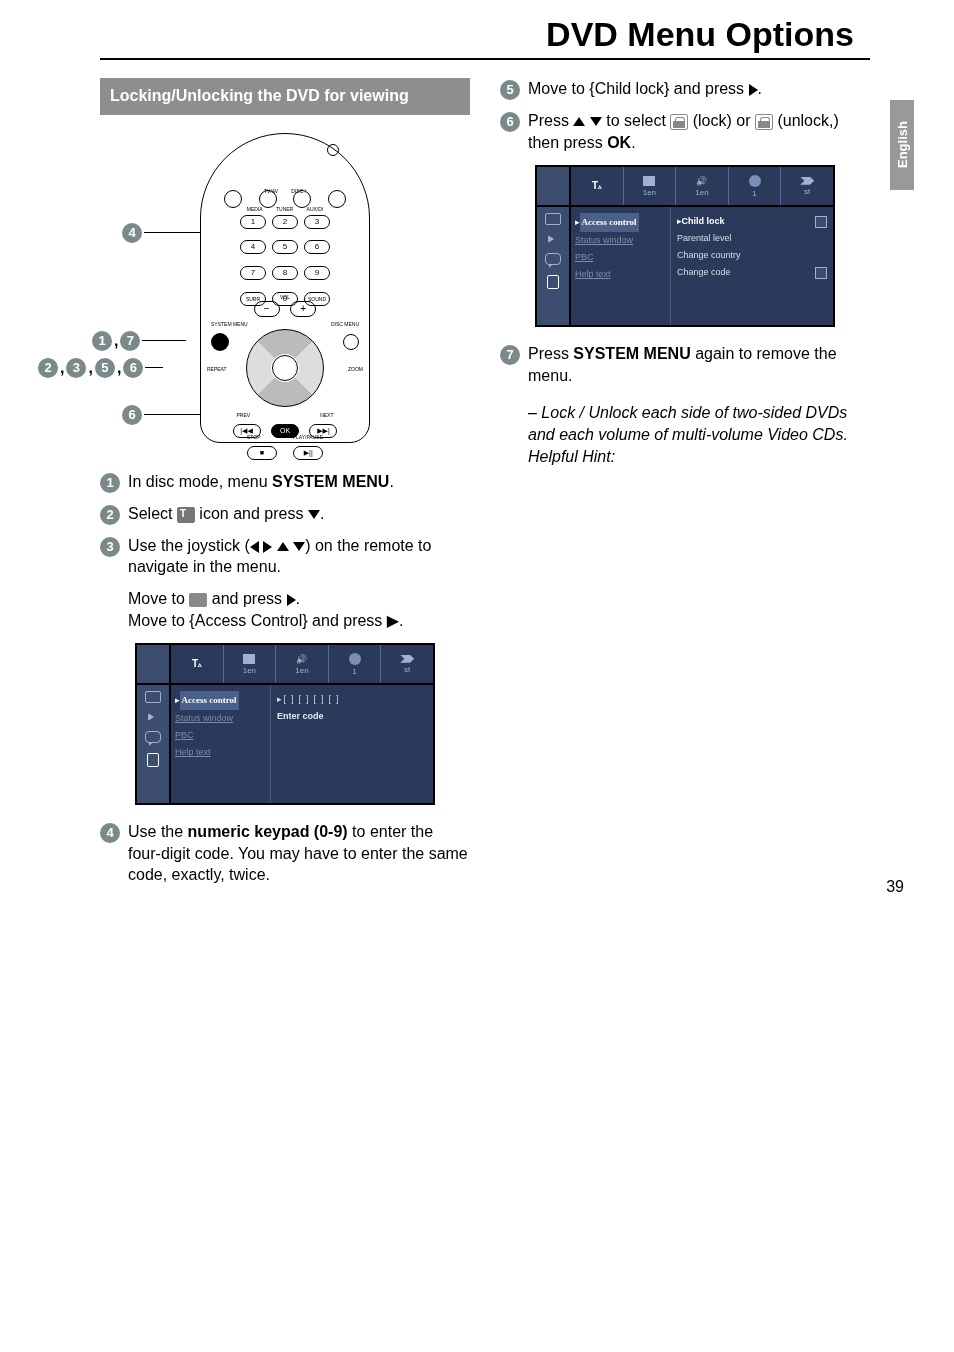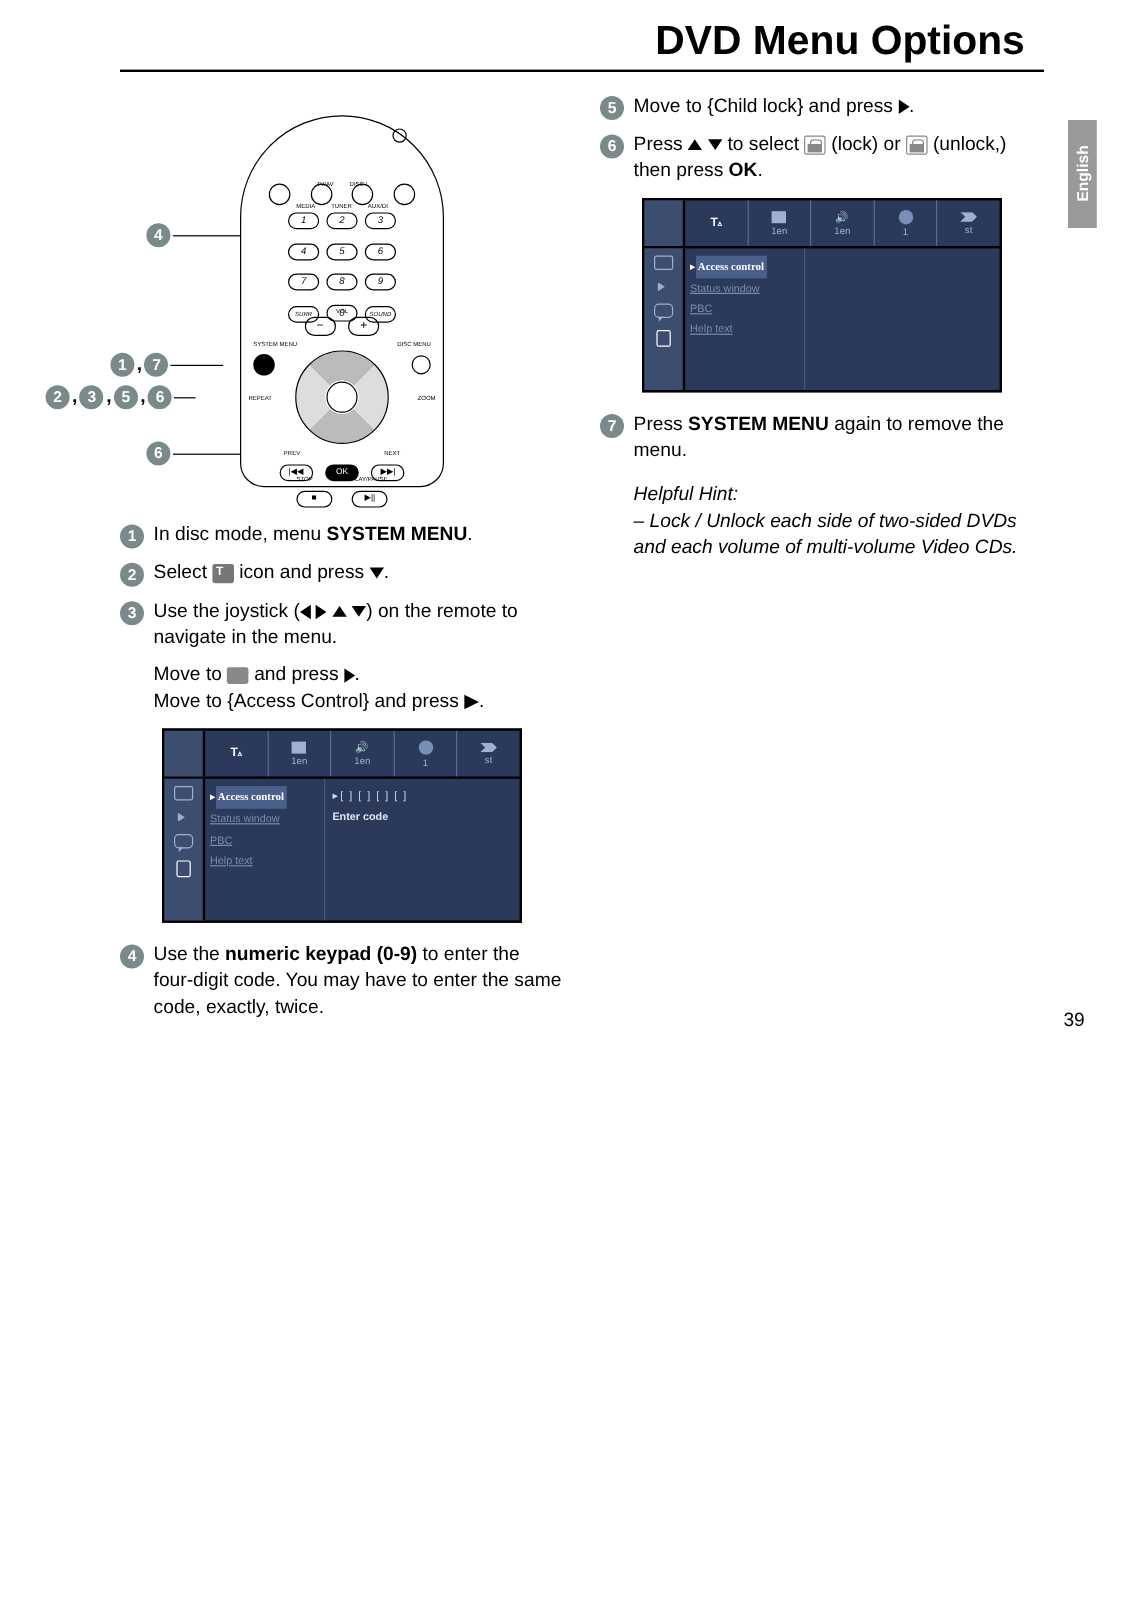--- a/index.html
+++ b/index.html
@@ -69,21 +69,20 @@
   }
   .tiny-label {
     font-size: 5px; color: #000;
   }
   .remote .row-labels {
     position: absolute; top: 45px; left: 0; right: 0; text-align: center;
   }
   .numpad {
     position: absolute; top: 72px; left: 0; right: 0; text-align: center;
     line-height: 1.6;
-    font-style: italic;
   }
   .numkey {
     display: inline-block;
     width: 26px; height: 14px;
     border: 1px solid #000;
     border-radius: 8px;
     margin: 1px 3px;
     font-size: 8px;
     line-height: 12px;
     text-align: center;
@@ -366,20 +365,21 @@
 
 <div class="page">
   <h1 class="title">DVD Menu Options</h1>
   <hr class="rule">
 
   <div class="side-tab">English</div>
 
   <div class="columns">
 
     <div class="col">
+      <div class="section-header">Locking/Unlocking the DVD for viewing</div>
 
       <div class="remote-wrap">
         
         <div class="callout-row" style="left:22px; top:90px;">
           <span class="callout-badge">4</span>
           <span class="callout-line" style="position:static; width:60px; display:inline-block; border-top:1px solid #000;"></span>
         </div>
         <div class="callout-row" style="left:-8px; top:198px;">
           <span class="callout-badge">1</span>
             <span style="font-weight:bold;">,</span>
@@ -569,29 +569,41 @@
             <span class="side-ic spk"></span>
             <span class="side-ic chat"></span>
             <span class="side-ic lockic"></span>
           </div>
           <div class="menu-col">
             <div><span style="color:#fff;">▸</span><span class="hl">Access control</span></div>
             <div class="dim">Status window</div>
             <div class="dim">PBC</div>
             <div class="dim">Help text</div>
           </div>
+          <div class="detail-col">
+            <div class="row">
+                <span><span style="color:#fff;">▸</span><span class="bold" style="color:#fff;">Child lock</span></span>
+                <span class="lockpic"></span>
+              </div>
+            <div>Parental level</div>
+            <div>Change country</div>
+            <div class="row">
+                <span>Change code</span>
+                <span class="lockpic"></span>
+              </div>
+          </div>
         </div>
       </div>
 
       <div class="step">
         <span class="num">7</span>
         <span class="txt"><span>Press </span><span class="bold">SYSTEM MENU</span><span> again to remove the menu.</span></span>
       </div>
 
       <div class="hint">
+        <div>– Lock / Unlock each side of two-sided DVDs and each volume of multi-volume Video CDs.</div>
         <div>Helpful Hint:</div>
-        <div>– Lock / Unlock each side of two-sided DVDs and each volume of multi-volume Video CDs.</div>
       </div>
     </div>
   </div>
 
   <div class="page-num">39</div>
 </div>
 
 </body></html>

